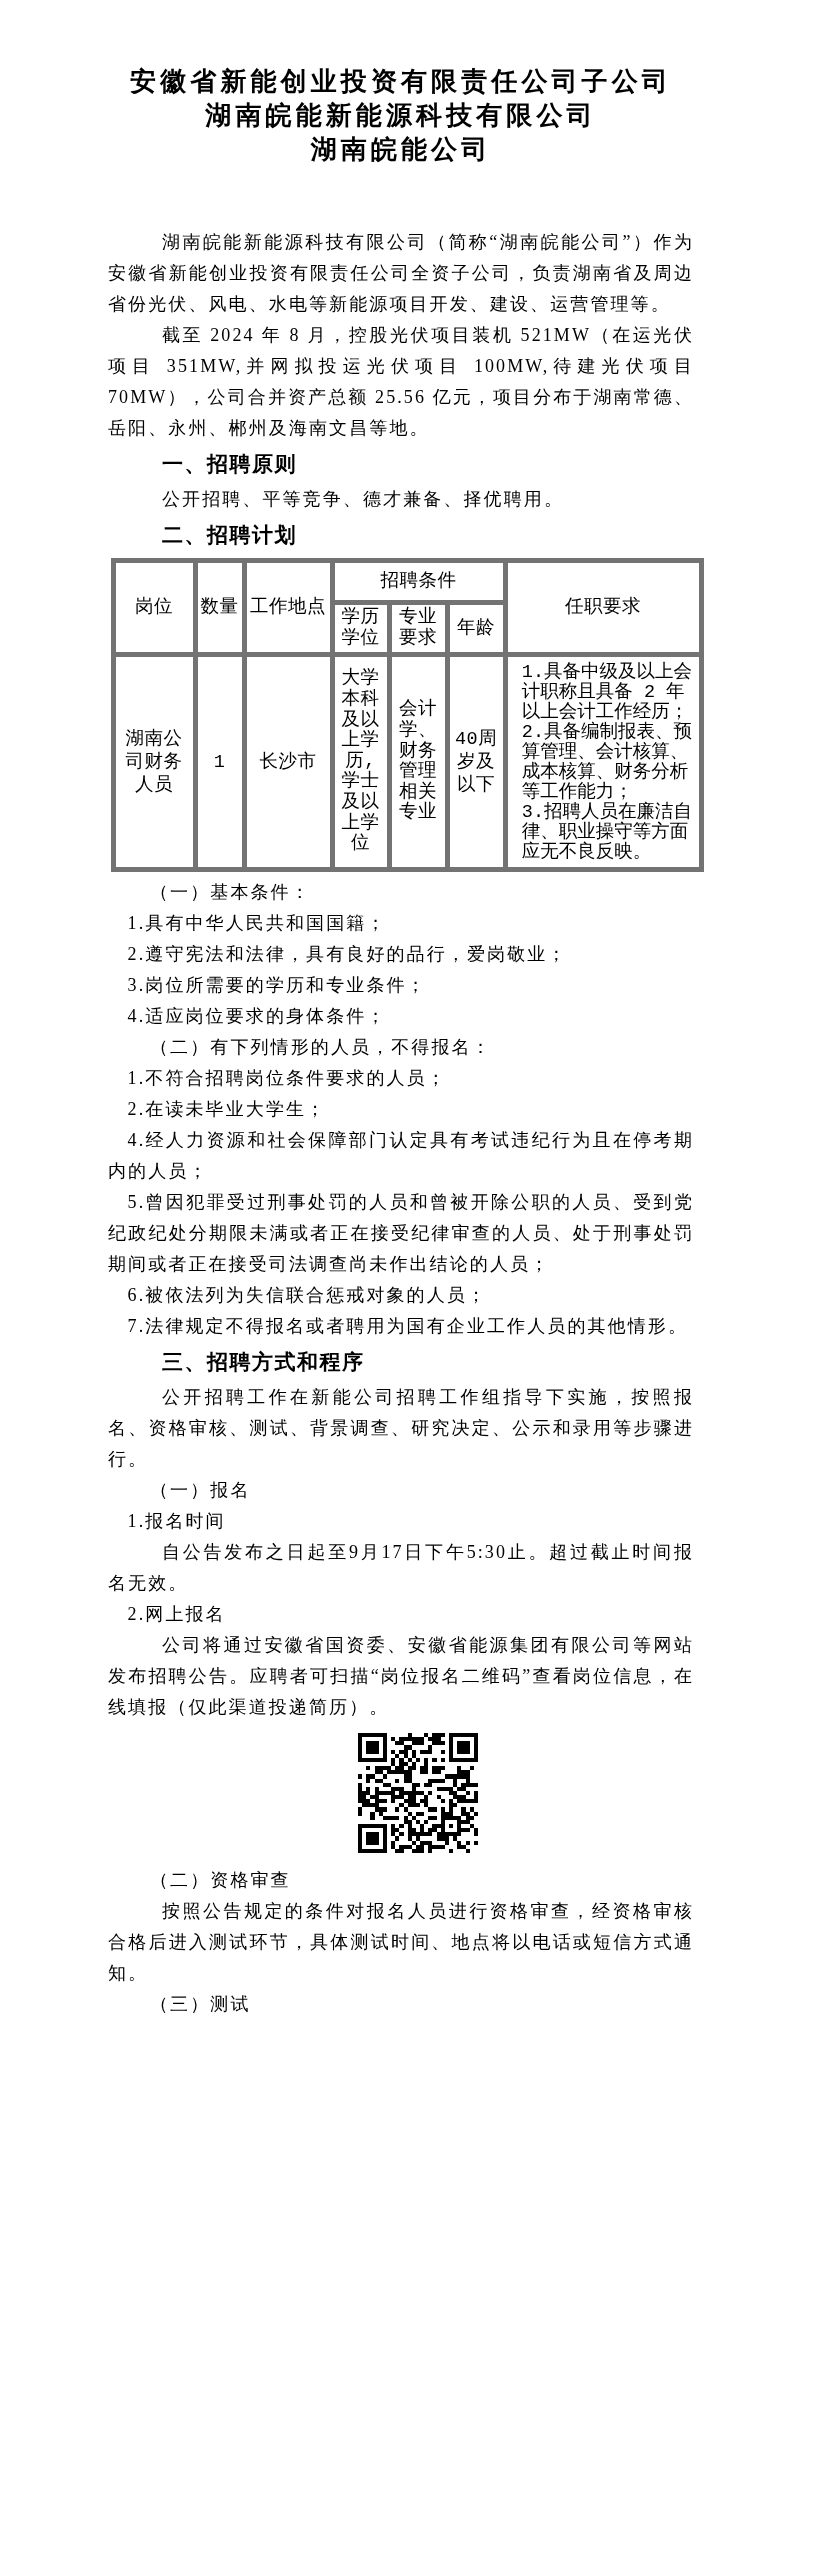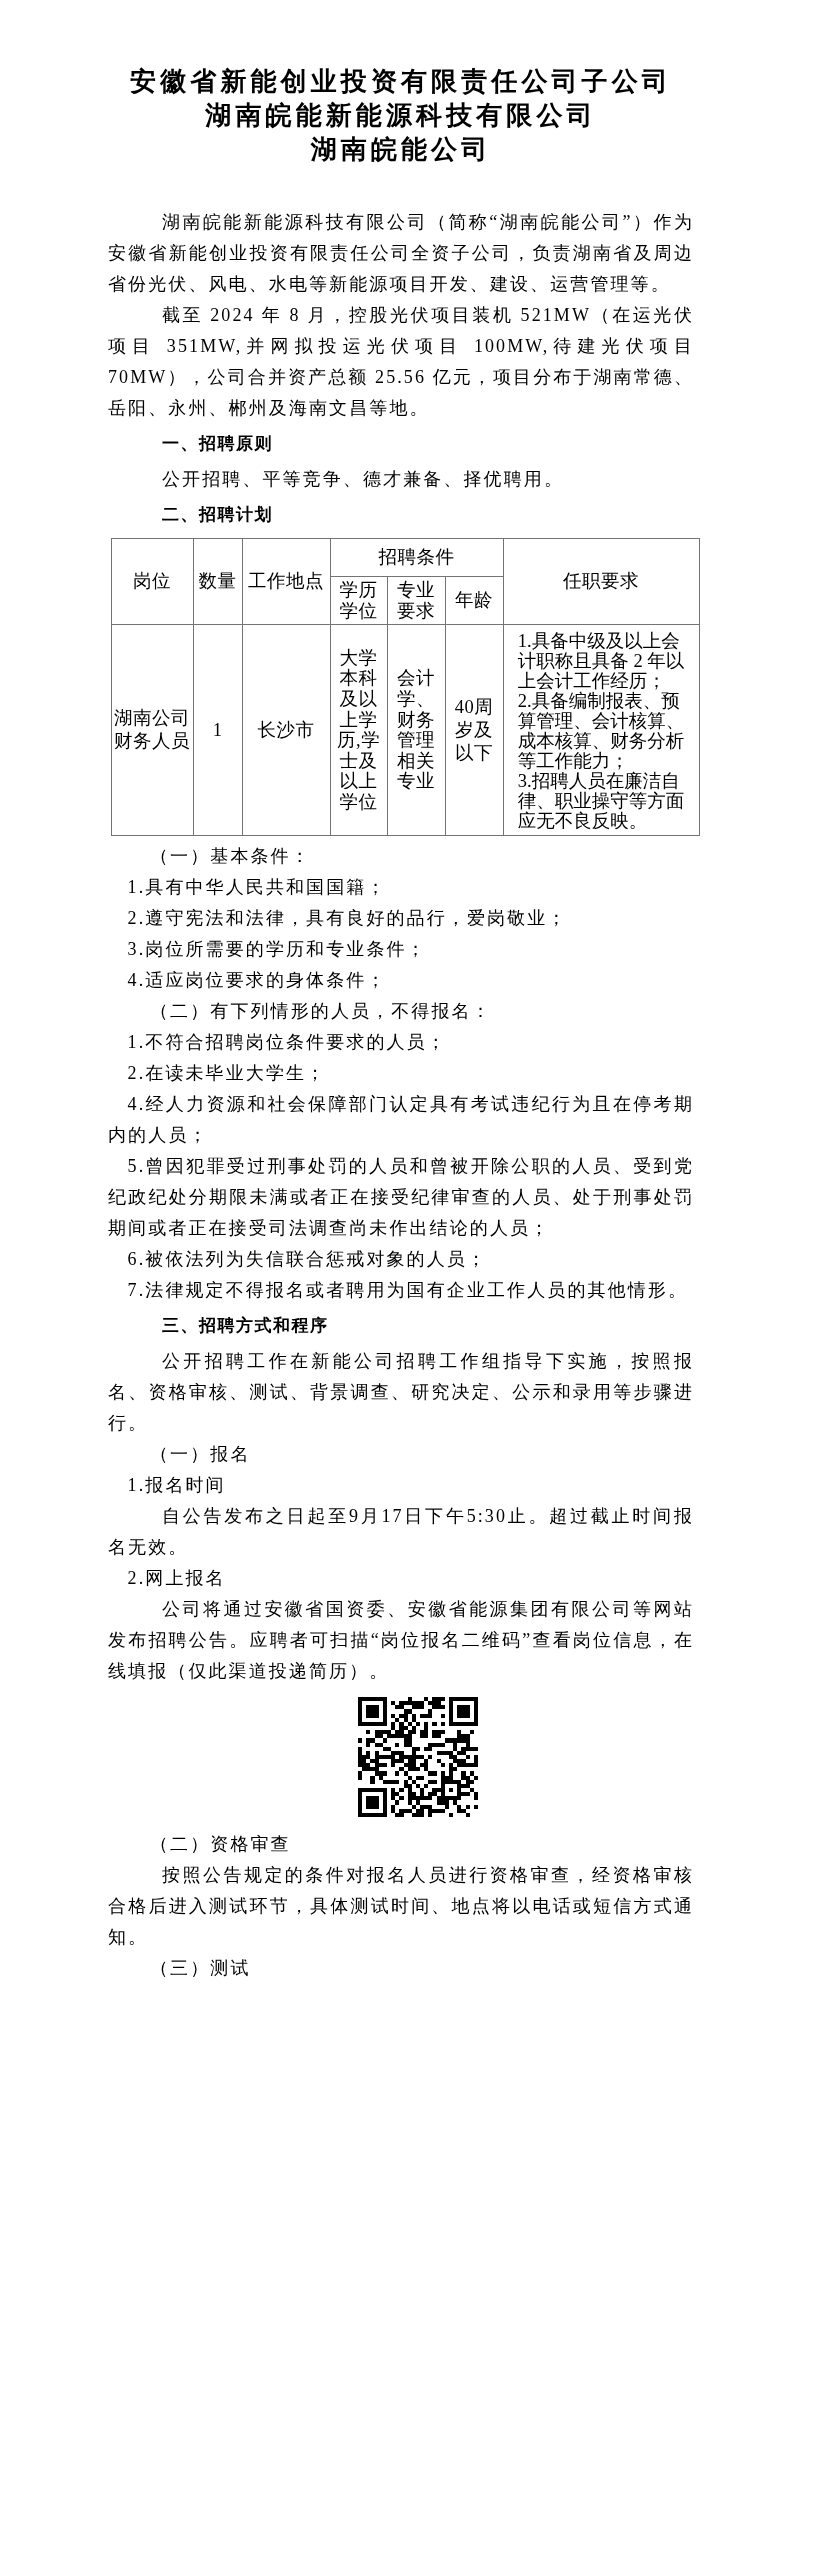--- a/index.html
+++ b/index.html
@@ -15,21 +15,21 @@
     position: relative;
   }
   .page {
     box-sizing: border-box;
     width: 818px;
     min-height: 3936px;
     padding: 65px 124px 31px 108px;
     background: #ffffff;
   }
   
-  .title-block { margin-bottom: 40px; }
+  .title-block { margin-bottom: 60px; }
   .title-line {
     text-align: center;
     font-weight: bold;
     font-size: 26px;
     line-height: 34px;
     letter-spacing: 4.1px;
     font-family: "Liberation Serif", "DejaVu Serif", serif;
   }
   
   .blk {
@@ -38,42 +38,43 @@
     letter-spacing: 2.1px;
     text-align: justify;
     text-align-last: left;
   }
   .para { text-indent: 54px; }
   .h2   { text-indent: 42px; }
   .item { text-indent: 19.6px; }
   .h1 {
     font-family: "Liberation Sans", "DejaVu Sans", sans-serif;
     font-weight: bold;
-    font-size: 17px;
+    font-size: 21px;
     letter-spacing: 1.5px;
     text-indent: 54px;
     line-height: 40px;
   }
   
   .plan-table {
     border-collapse: collapse;
     table-layout: fixed;
     width: 587px;
     margin: 3.1px 0 5.2px 2.6px;
     border: 1.5px solid #000000;
   }
   .plan-table td {
-    border: 1px solid #737373;
+    border: 5px solid #737373;
     font-size: 18.5px;
     line-height: 23px;
     text-align: center;
     vertical-align: middle;
     padding: 2.1px 2.1px;
     letter-spacing: 0.5px;
     word-break: break-all;
+    font-family: Liberation Mono, monospace;
   }
   .plan-table .thr1 td { height: 33px; }
   .plan-table .thr2 td { height: 43px; line-height: 21.6px; }
   .plan-table .tdr > td { height: 183px; }
   .plan-table td.cell-edu, .plan-table td.cell-major { line-height: 20.6px; padding: 2.1px 5.2px; }
   .plan-table td.cell-req {
     text-align: left;
     vertical-align: top;
     line-height: 20px;
     padding: 5.2px 4.1px 4.1px 6.2px;

